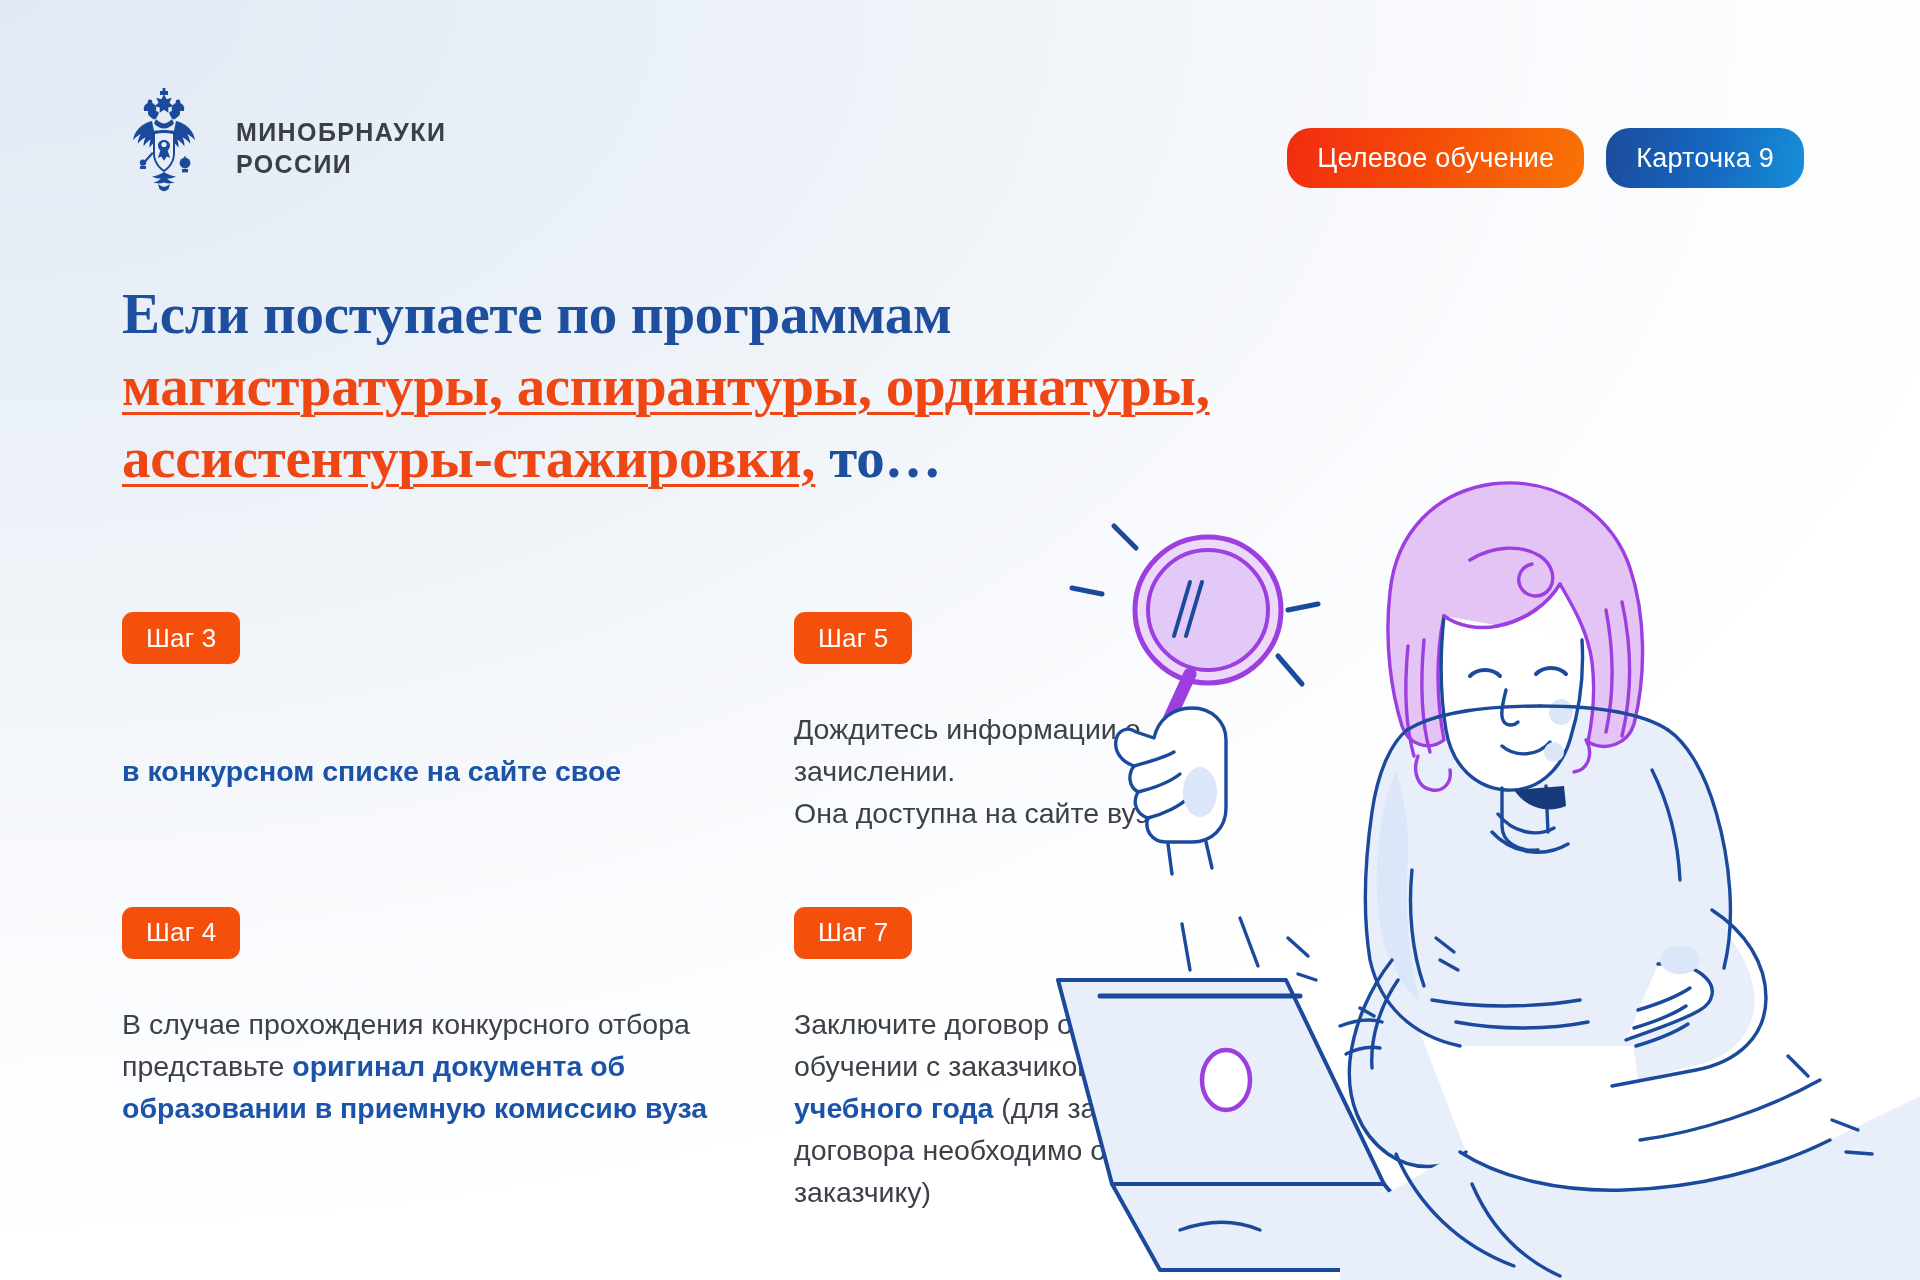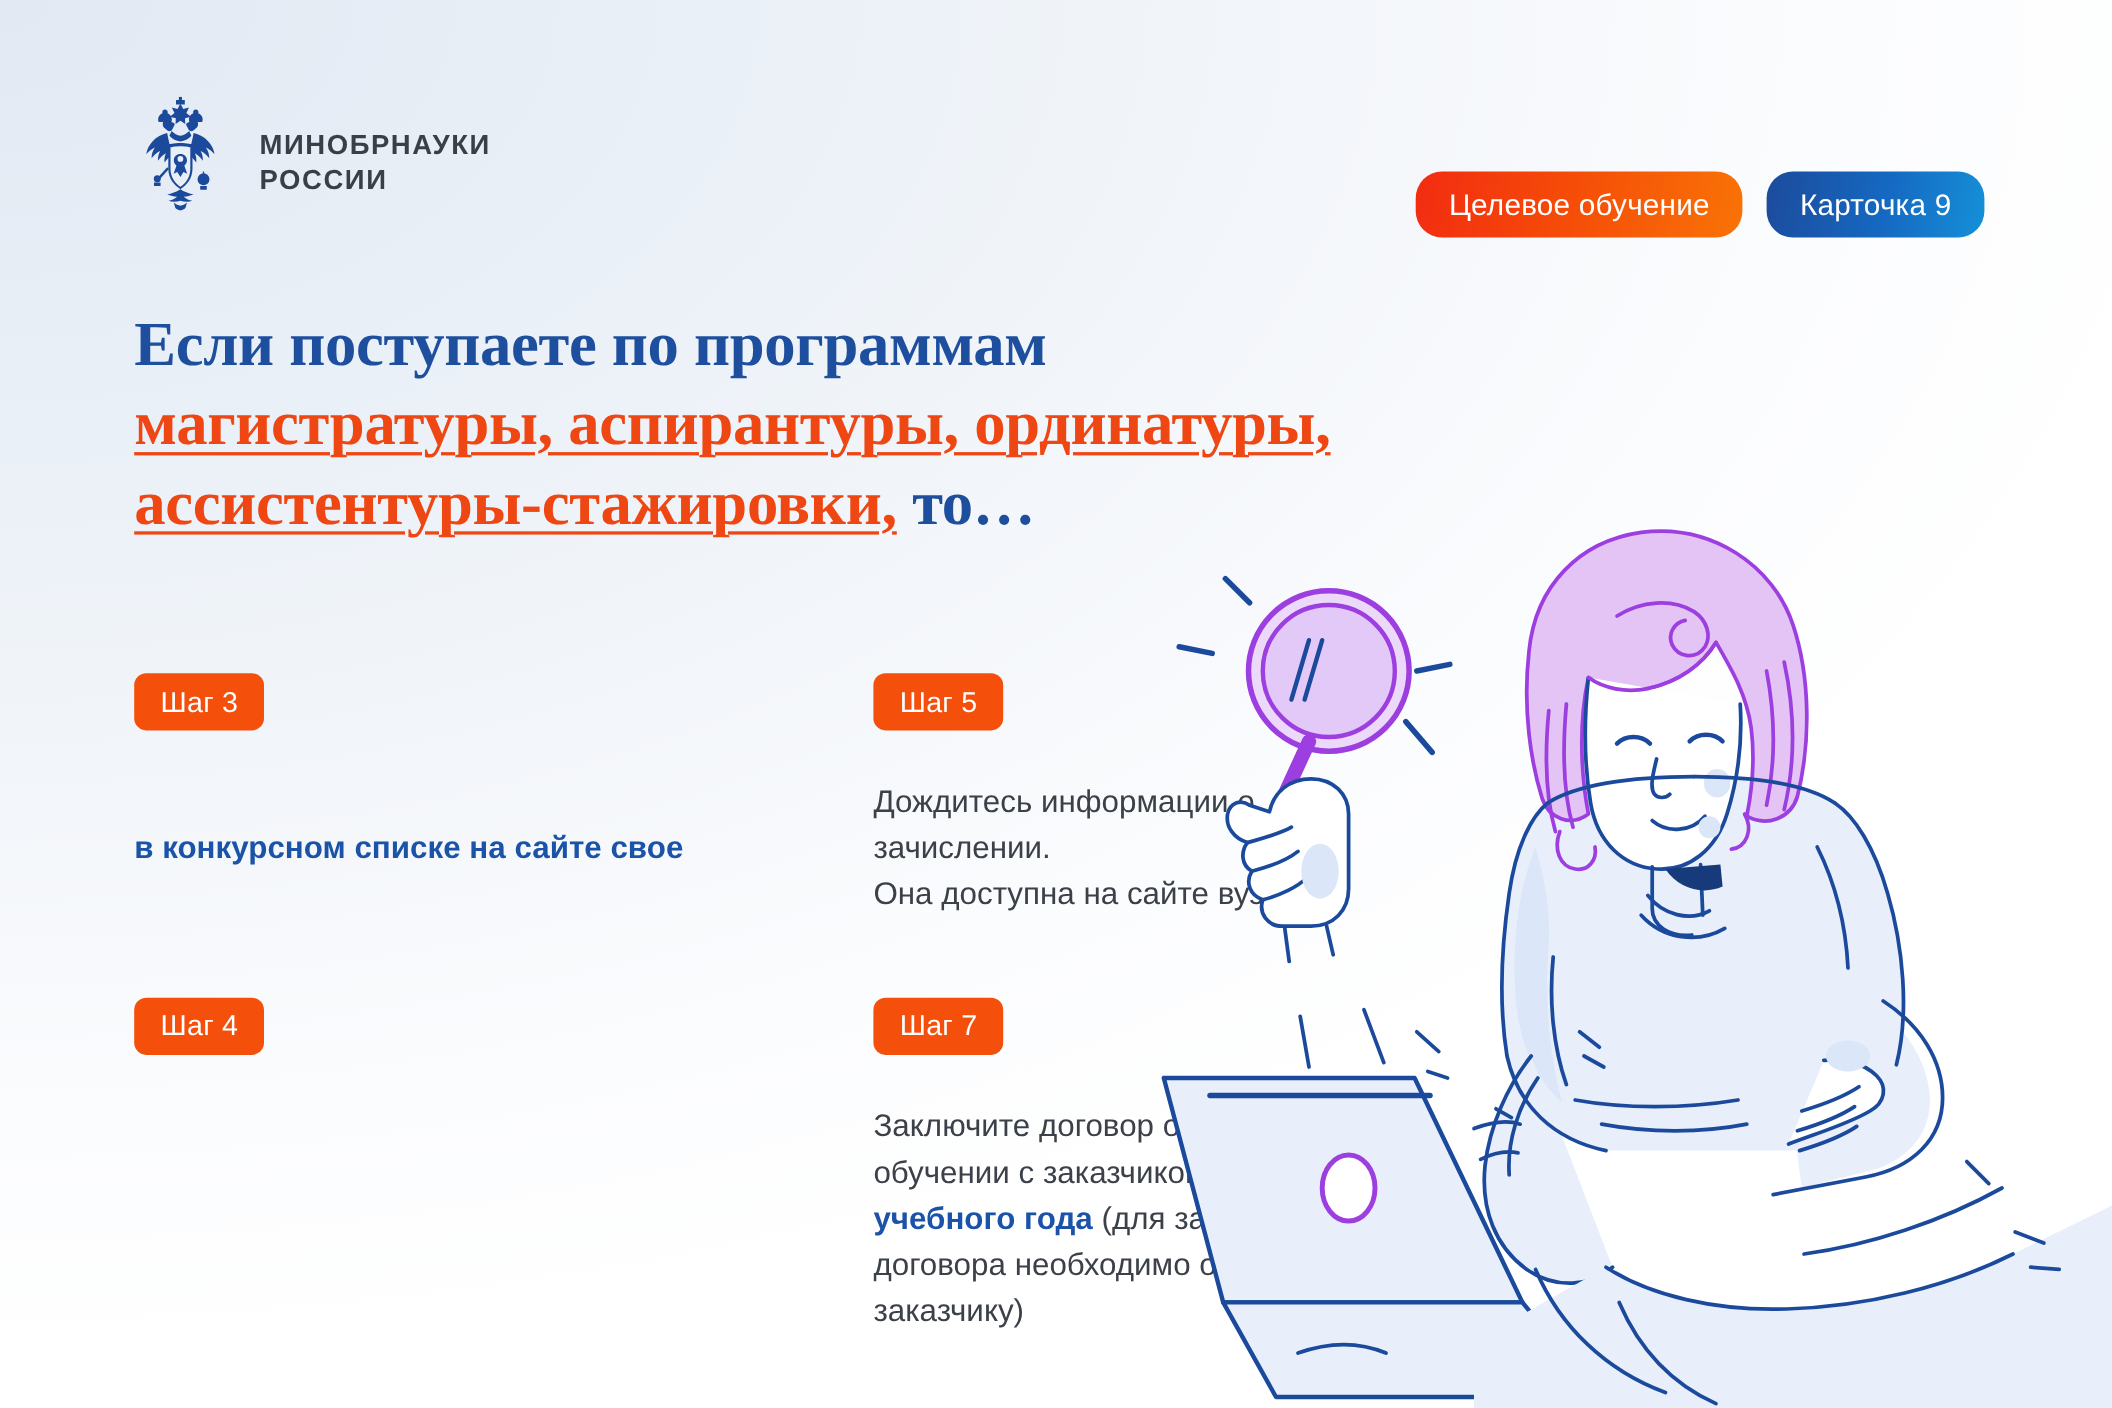--- a/index.html
+++ b/index.html
@@ -33,21 +33,21 @@
     white-space:pre-line;
   }
 
   .badges{
     position:absolute; right:116px; top:128px;
     display:flex; align-items:center; gap:22px;
   }
   .badge{
     height:60px; display:flex; align-items:center; justify-content:center;
     border-radius:24px; color:#fff; font-size:27px; letter-spacing:.2px;
-    padding:0 30px; white-space:nowrap;margin-top:28px;
+    padding:0 30px; white-space:nowrap;
   }
   .badge-orange{ background:linear-gradient(100deg,#f22c11 0%,#f54b08 45%,#f97306 100%); }
   .badge-blue  { background:linear-gradient(100deg,#1c4b9c 0%,#1569c2 55%,#1590d8 100%); }
 
   
   .heading{
     position:absolute; left:122px; top:278px; width:1300px;
     font-family:"Liberation Serif", serif;
     font-weight:bold; font-size:57px; line-height:1.26;
     color:#1d4f9e; letter-spacing:-0.3px;
@@ -162,20 +162,21 @@
       <div class="step-text"><br><b>в конкурсном списке на сайте свое</b></div>
     </div>
 
     <div class="step">
       <span class="step-badge">Шаг 5</span>
       <div class="step-text"><span>Дождитесь информации о зачислении.</span><br><span>Она доступна на сайте вуза</span></div>
     </div>
 
     <div class="step">
       <span class="step-badge">Шаг 4</span>
+      <div class="step-text"><span>В случае прохождения конкурсного отбора представьте </span><b>оригинал документа об образовании в приемную комиссию вуза</b></div>
     </div>
 
     <div class="step">
       <span class="step-badge">Шаг 7</span>
       <div class="step-text"><span>Заключите договор о целевом обучении с заказчиком </span><b>до начала учебного года</b><span> (для заключения договора необходимо обратиться к заказчику)</span></div>
     </div>
 
   </div>
 
   <div class="illo">

